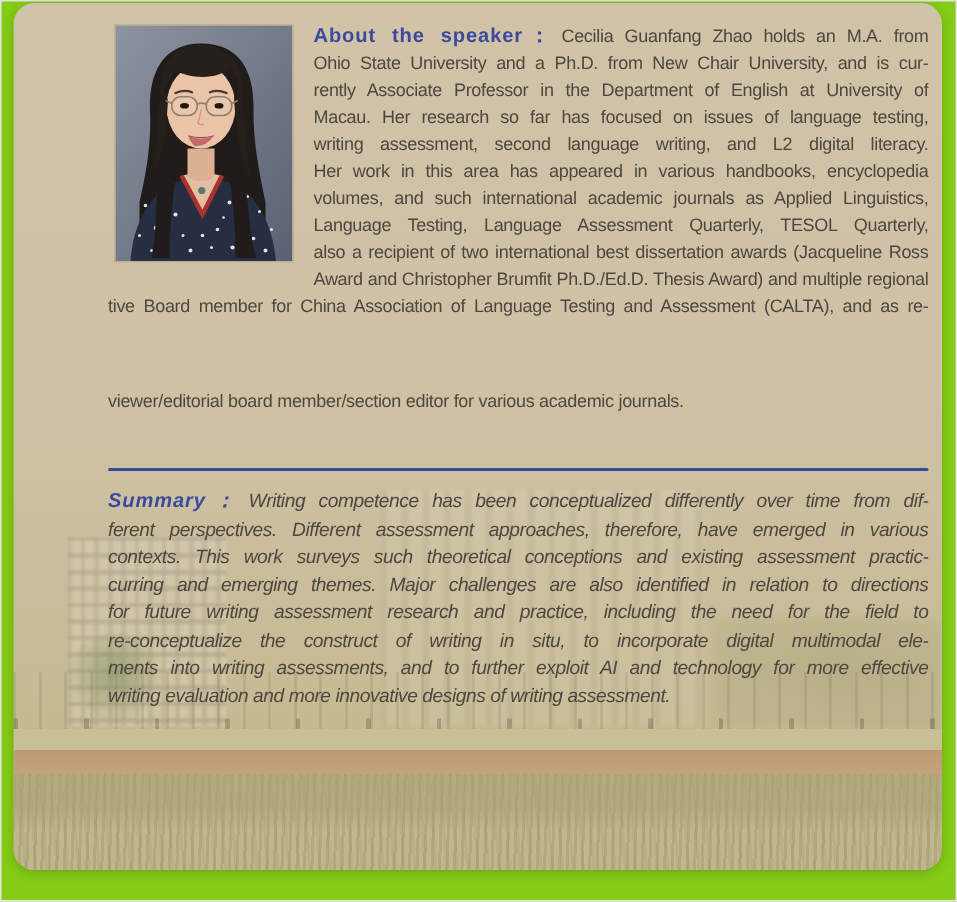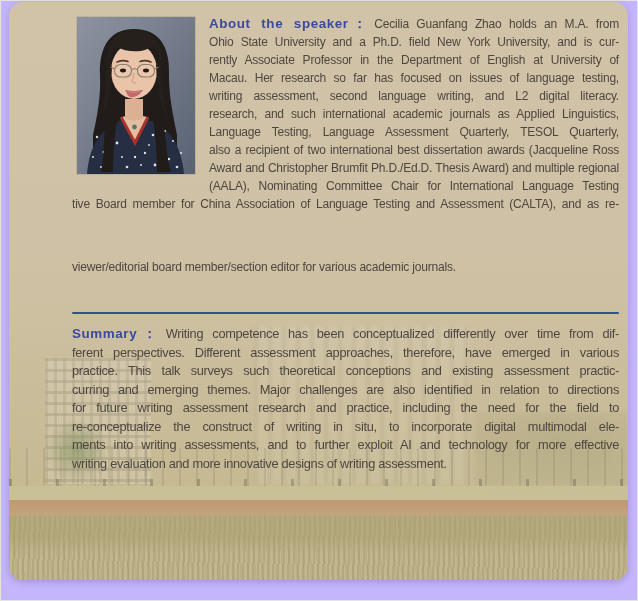--- a/index.html
+++ b/index.html
@@ -1,17 +1,17 @@
 <!DOCTYPE html>
 <html style="--heading_blue: #3b4a9f; --body_text: #4e4740; --divider_blue: #33518f; --card_background: #cfc1a5;"><head>
 <meta charset="utf-8">
 <style>
   html,body{margin:0;padding:0;width:638px;height:601px;background:#ffffff;overflow:hidden;
             font-family:"Liberation Sans", sans-serif;}
-  .page{position:relative;width:638px;height:601px;background:#c4b5fd;
+  .page{position:relative;width:638px;height:601px;background:#84cc16;
         outline:1px solid #e4e4e4;outline-offset:-1px;}
   .card{position:absolute;left:9px;top:2px;width:619px;height:578px;border-radius:14px;
         overflow:hidden;box-shadow:0 2px 7px rgba(0,0,0,0.18);}
   
   .scene{position:absolute;inset:0;
      background:linear-gradient(180deg,#d1c3a7 0%,#cfc1a5 42%,#cdc0a1 55%,#cabd9c 64%,
                 #c8bb97 74%,#c6ba93 82%,#c3b78e 100%);}
   .bld-left{position:absolute;left:36px;top:356px;width:106px;height:126px;opacity:.30;
      background:
        repeating-linear-gradient(180deg, rgba(110,105,95,.55) 0 3px, rgba(0,0,0,0) 3px 11px),
@@ -50,21 +50,21 @@
        #c1b68d;}
   
   .about{position:absolute;left:63px;top:13px;width:547px;color:var(--body_text,#4e4740);}
   .photo-wrap{float:left;width:118px;height:157px;margin:2px 14px 19px 5px;
      box-shadow:0 0 0 1px rgba(90,80,60,.15);}
   .ln{font-size:12px;line-height:18px;height:18px;letter-spacing:-0.2px;
       text-align:justify;text-align-last:justify;overflow:hidden;}
   .ln.last{text-align-last:left;margin-top:45px;}
   .sum{position:absolute;left:63px;top:323px;width:547px;color:var(--body_text,#4e4740);}
   .sln{font-size:12.8px;line-height:18.5px;height:18.5px;letter-spacing:-0.3px;
-       text-align:justify;text-align-last:justify;overflow:hidden;}
+       text-align:justify;text-align-last:justify;overflow:hidden;font-style:italic;}
   .sln.last{text-align-last:left;}
   .head{font-weight:bold;color:var(--heading_blue,#3b4a9f);font-size:13.4px;
         letter-spacing:.6px;word-spacing:2px;padding-right:3px;}
   .divider{position:absolute;left:63px;top:310px;width:547px;height:2px;
      background:var(--divider_blue,#33518f);border-radius:1px;}
 </style>
 </head>
 <body>
 
 <div class="page">
@@ -135,39 +135,39 @@
           <path d="M54.5 52.5 Q57.5 51 60.5 52.5" stroke="#8e7f6b" stroke-width="1.1" fill="none"></path>
           <path d="M37.5 52 L33.5 50 M77.5 52 L81.5 50" stroke="#8e7f6b" stroke-width="1.1"></path>
           <ellipse cx="46" cy="53.5" rx="3" ry="1.9" fill="#21180f"></ellipse>
           <ellipse cx="69" cy="53.5" rx="3" ry="1.9" fill="#21180f"></ellipse>
           <path d="M57 56 Q56 62 55 65 Q57 67 59 65.5" stroke="#d49c7c" stroke-width="1" fill="none"></path>
           <path d="M48.5 73.5 Q57 77.5 65.5 73.5 Q61 80.5 53 80.5 Q50 78 48.5 73.5 Z" fill="#c4696b"></path>
           <path d="M48.5 73.5 Q57 76 65.5 73.5" stroke="#a84f52" stroke-width="0.8" fill="none"></path>
         </svg>
       </div>
       <div class="ln"><span class="head">About the speaker：</span><span>Cecilia Guanfang Zhao holds an M.A. from</span></div>
-      <div class="ln">Ohio State University and a Ph.D. field New York University, and is cur-</div>
+      <div class="ln">Ohio State University and a Ph.D. from New Chair University, and is cur-</div>
       <div class="ln">rently Associate Professor in the Department of English at University of</div>
       <div class="ln">Macau. Her research so far has focused on issues of language testing,</div>
       <div class="ln">writing assessment, second language writing, and L2 digital literacy.</div>
-      <div class="ln">research, and such international academic journals as Applied Linguistics,</div>
+      <div class="ln">Her work in this area has appeared in various handbooks, encyclopedia</div>
+      <div class="ln">volumes, and such international academic journals as Applied Linguistics,</div>
       <div class="ln">Language Testing, Language Assessment Quarterly, TESOL Quarterly,</div>
       <div class="ln">also a recipient of two international best dissertation awards (Jacqueline Ross TOEFL Dissertation</div>
       <div class="ln">Award and Christopher Brumfit Ph.D./Ed.D. Thesis Award) and multiple regional research and</div>
-      <div class="ln">(AALA), Nominating Committee Chair for International Language Testing Association (ILTA), Execu-</div>
       <div class="ln">tive Board member for China Association of Language Testing and Assessment (CALTA), and as re-</div>
       <div class="ln last">viewer/editorial board member/section editor for various academic journals.</div>
     </div>
 
     <div class="divider"></div>
 
     <div class="sum">
       <div class="sln"><span class="head">Summary：</span><span>Writing competence has been conceptualized differently over time from dif-</span></div>
       <div class="sln">ferent perspectives. Different assessment approaches, therefore, have emerged in various</div>
-      <div class="sln">practice. This talk surveys such theoretical conceptions and existing assessment practic-</div>
+      <div class="sln">contexts. This work surveys such theoretical conceptions and existing assessment practic-</div>
       <div class="sln">curring and emerging themes. Major challenges are also identified in relation to directions</div>
       <div class="sln">for future writing assessment research and practice, including the need for the field to</div>
       <div class="sln">re-conceptualize the construct of writing in situ, to incorporate digital multimodal ele-</div>
       <div class="sln">ments into writing assessments, and to further exploit AI and technology for more effective</div>
       <div class="sln last">writing evaluation and more innovative designs of writing assessment.</div>
     </div>
 
   </div>
 </div>
 

